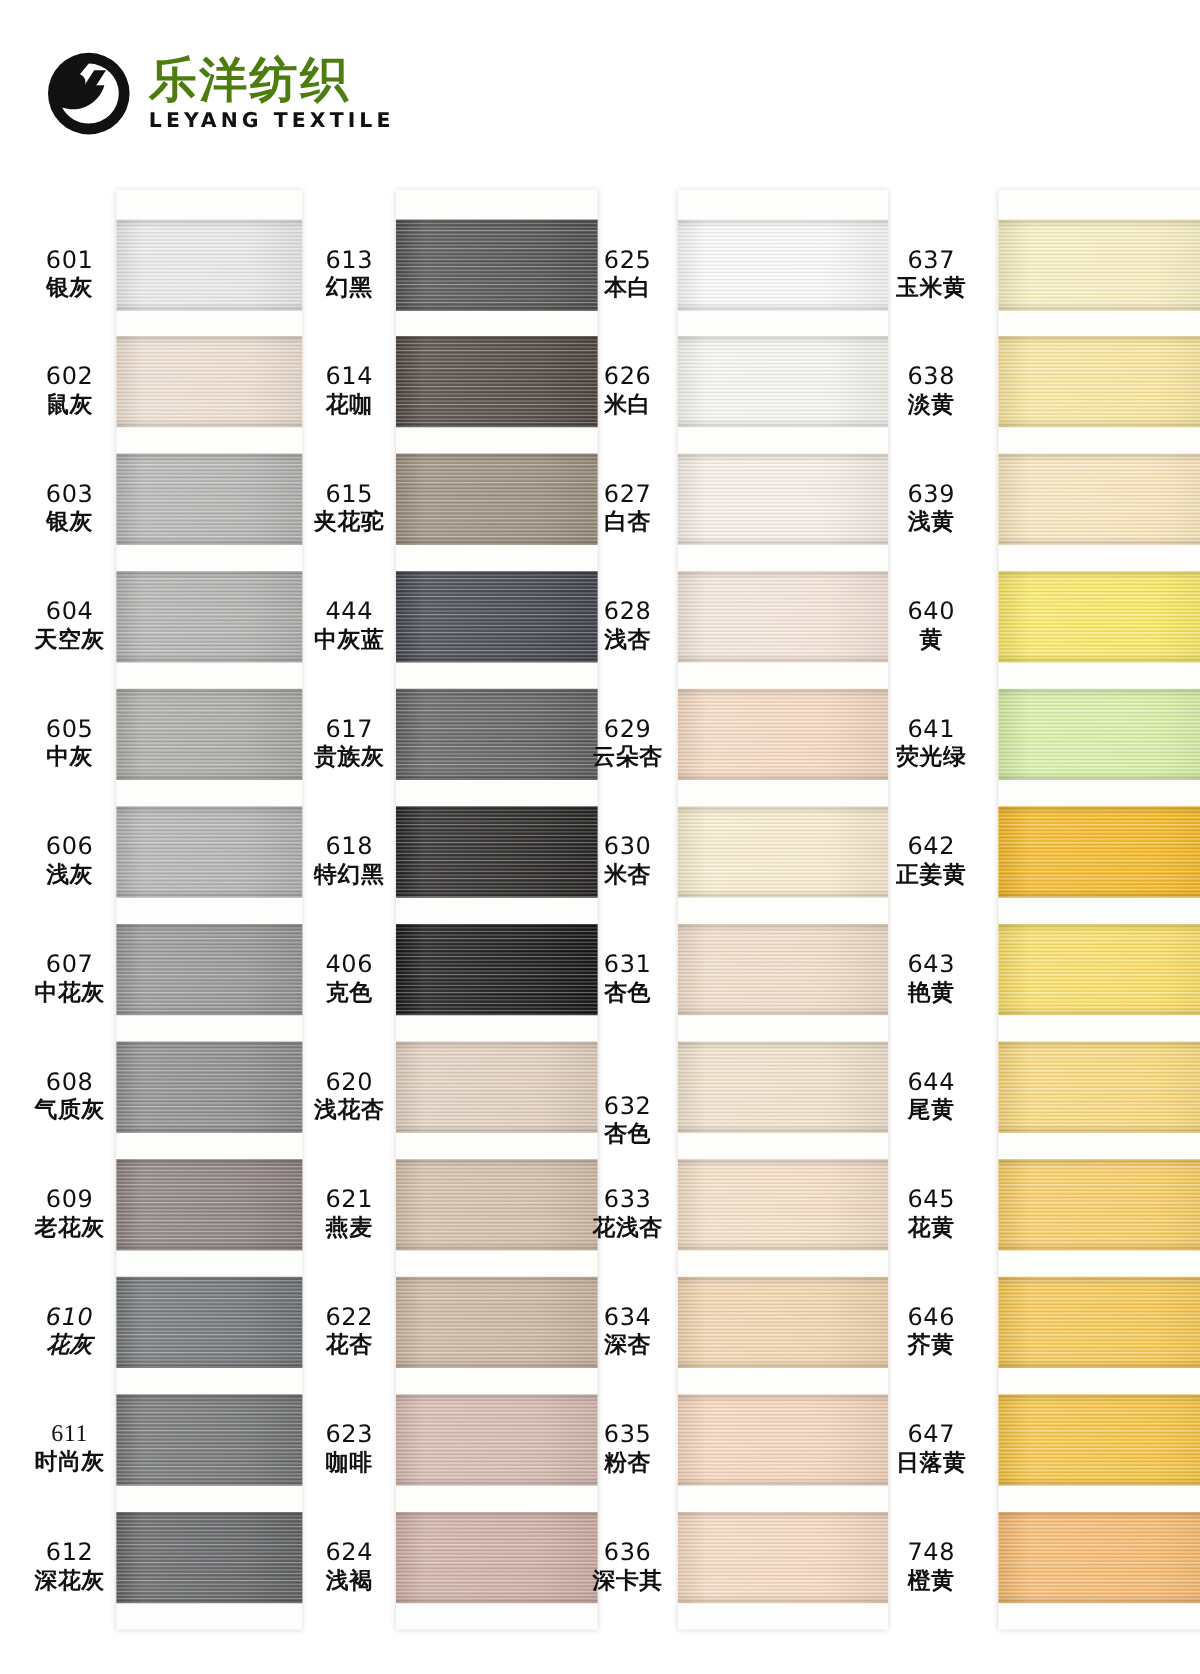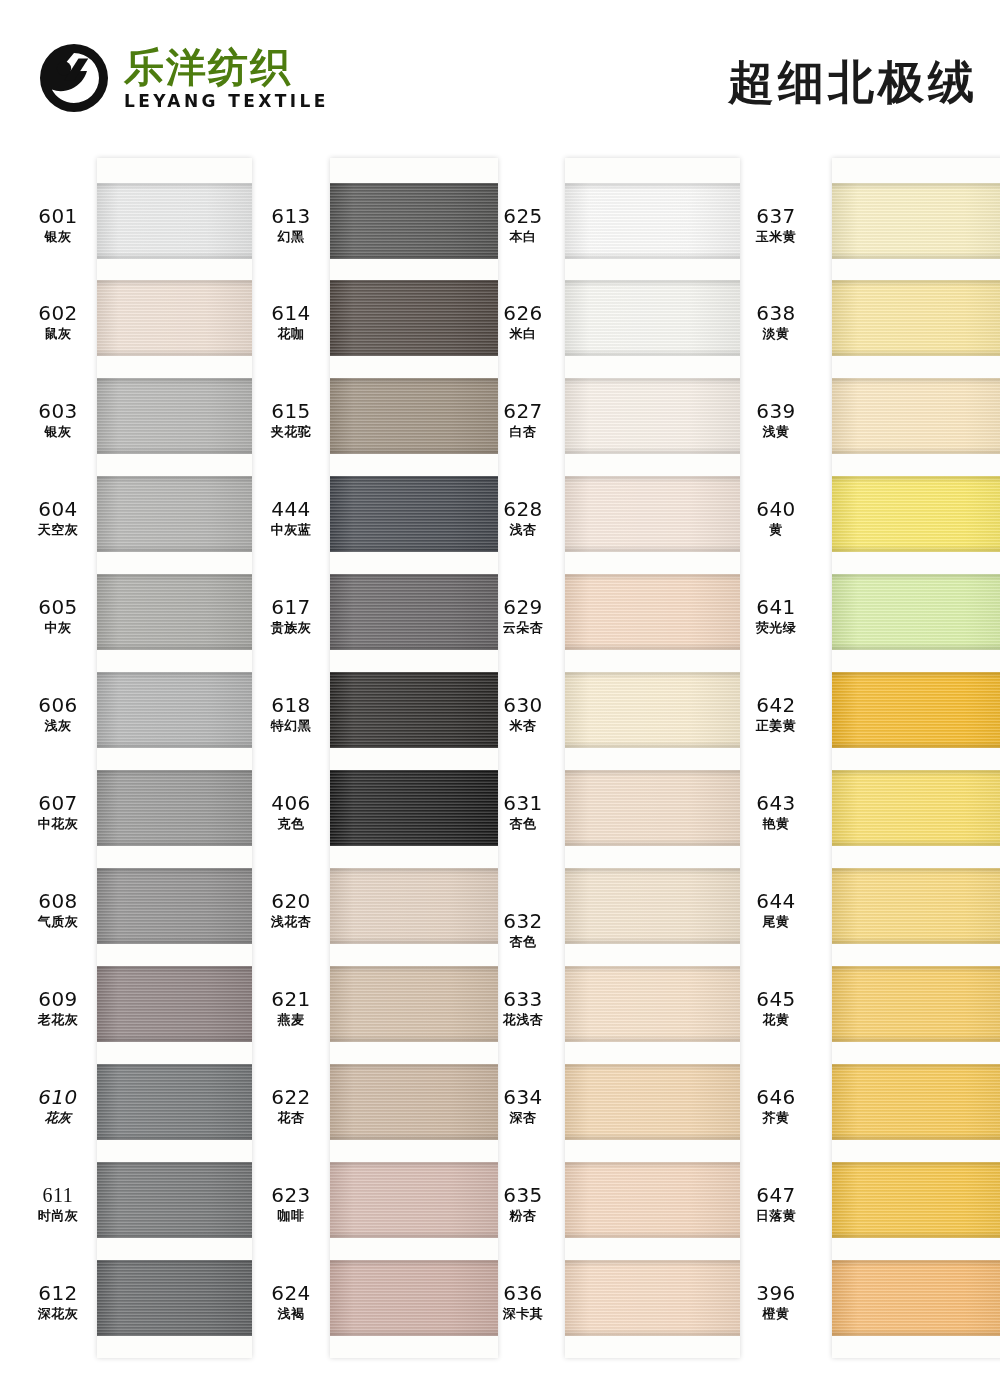--- a/index.html
+++ b/index.html
@@ -42,21 +42,21 @@
     position:absolute;left:0;top:150px;width:1000px;height:1245px;
   }
   .col{
     position:absolute;top:0;height:1245px;
   }
   .label{
     position:absolute;width:76px;text-align:center;color:#111;
     line-height:1.18;
   }
   .label .code{font-size:20px;letter-spacing:0.5px;}
-  .label .name{font-size:13px;font-weight:bold;letter-spacing:0.5px;}
+  .label .name{font-size:19px;font-weight:bold;letter-spacing:0.5px;}
 
   
   .strip{
     position:absolute;top:8px;
     background:#fdfdfb;
     box-shadow:0 0 5px rgba(0,0,0,0.16);
     height:1200px;
   }
   .swatch{
     position:absolute;left:0;width:100%;
@@ -102,21 +102,20 @@
         <circle cx="26" cy="26.5" r="7.2" fill="#111"></circle>
         <path d="M40.5 16.5h9.8L36 38.8h-9.9z" fill="#111"></path>
       </svg>
     </div>
     <div class="brand-text">
       <div class="brand-cn">乐洋纺织</div>
       <div class="brand-en">LEYANG TEXTILE</div>
     </div>
   </div>
 
-  <div class="page-title">超细北极绒</div>
 </div>
 
 <div class="chart" id="chart">
     <div class="col" style="left: 20px; width: 232px;">
       <div class="strip" style="left: 77px; width: 155px;">
         <div class="swatch" style="top: 25px; height: 76px; background: rgb(233, 234, 234);">
           <div class="threads"></div>
           <div class="sidefade"></div>
           <div class="edgeshade"></div>
         </div>
@@ -550,17 +549,17 @@
       </div>
       <div class="label" style="top: 936px; left: 0px;">
         <div class="code">646</div>
         <div class="name">芥黄</div>
       </div>
       <div class="label" style="top: 1034px; left: 0px;">
         <div class="code">647</div>
         <div class="name">日落黄</div>
       </div>
       <div class="label" style="top: 1132px; left: 0px;">
-        <div class="code">396</div>
+        <div class="code">748</div>
         <div class="name">橙黄</div>
       </div>
     </div>
   </div>
 
 </body></html>

